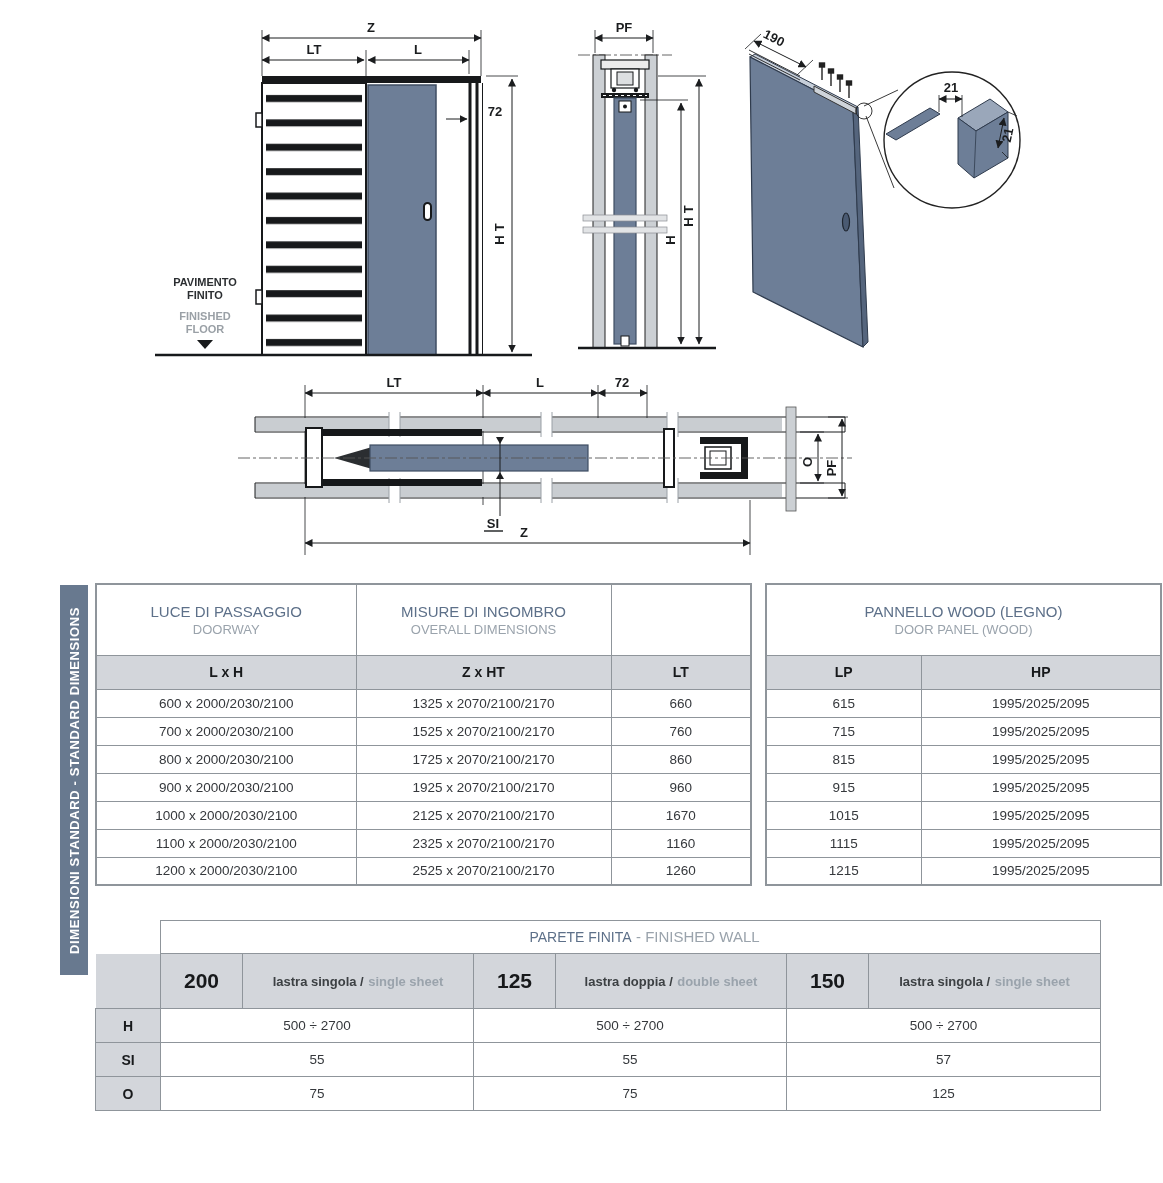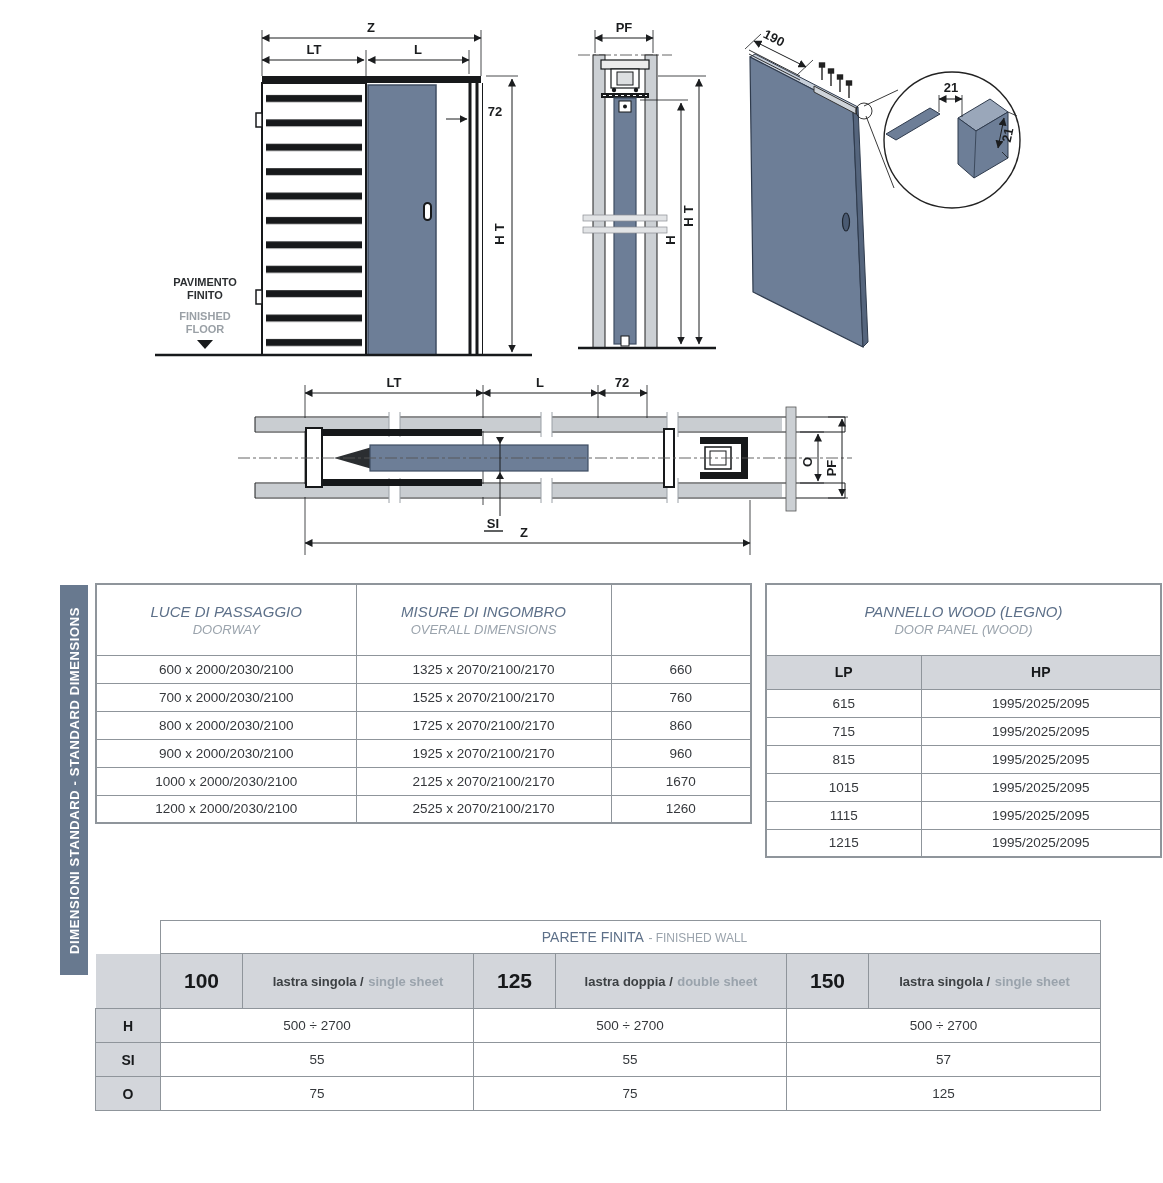--- a/index.html
+++ b/index.html
@@ -18,30 +18,30 @@
            display:flex;align-items:center;justify-content:center;}
   .sidebar span{writing-mode:vertical-rl;transform:rotate(180deg);color:#fff;font-weight:bold;
                 font-size:13px;letter-spacing:0.6px;white-space:nowrap;}
 
   
   table{border-collapse:collapse;table-layout:fixed;position:absolute;background:#fff;}
   .spec td{border:1px solid #8f959b;text-align:center;vertical-align:middle;padding:0;}
   table.spec{border:2px solid #8f959b;}
   .hdr-it{color:#5d7089;font-size:15px;line-height:19px;}
   .hdr-en{color:#9aa3ac;font-size:13px;line-height:17px;}
-  tr.hd{height:71px;font-style:italic;}
+  tr.hd{height:71px;}
   tr.sub td{background:#d3d6db;font-weight:bold;font-size:14px;color:#17191b;height:33px;}
   tr.r{height:28px;}
   tr.r td{font-size:13.5px;color:#35383c;}
 
   
   .blank{border:none !important;background:#fff;}
   tr.wallhd{height:33px;}
   .wall-title-it{color:#5d7089;font-size:14px;padding-left:28px;}
-  .wall-title-en{color:#9aa3ac;font-size:12px;}
+  .wall-title-en{color:#9aa3ac;font-size:15px;}
   tr.variant{height:55px;}
   tr.variant td{background:#d3d6db;}
   .vsize{font-size:21px;font-weight:bold;color:#17191b;}
   .vt-it{font-size:13px;font-weight:bold;color:#3c4043;}
   .vt-en{font-size:13px;color:#9aa3ac;font-weight:bold;}
   tr.wr{height:34px;}
   tr.wr td{font-size:13.5px;color:#35383c;}
   tr.wr td.lbl{background:#d3d6db;font-weight:bold;font-size:14px;color:#17191b;}
 
   .notes{position:absolute;left:95px;top:1128px;font-size:15px;line-height:23px;}
@@ -286,20 +286,25 @@
       <td>
         <div class="hdr-it">LUCE DI PASSAGGIO</div>
         <div class="hdr-en">DOORWAY</div>
       </td>
       <td>
         <div class="hdr-it">MISURE DI INGOMBRO</div>
         <div class="hdr-en">OVERALL DIMENSIONS</div>
       </td>
       <td></td>
     </tr>
+    <tr class="sub">
+      <td>L x H</td>
+      <td>Z x HT</td>
+      <td>LT</td>
+    </tr>
     <tr class="r">
           <td>600 x 2000/2030/2100</td>
           <td>1325 x 2070/2100/2170</td>
           <td>660</td>
         </tr>
     <tr class="r">
           <td>700 x 2000/2030/2100</td>
           <td>1525 x 2070/2100/2170</td>
           <td>760</td>
         </tr>
@@ -310,20 +315,25 @@
         </tr>
     <tr class="r">
           <td>900 x 2000/2030/2100</td>
           <td>1925 x 2070/2100/2170</td>
           <td>960</td>
         </tr>
     <tr class="r">
           <td>1000 x 2000/2030/2100</td>
           <td>2125 x 2070/2100/2170</td>
           <td>1670</td>
+        </tr>
+    <tr class="r">
+          <td>1100 x 2000/2030/2100</td>
+          <td>2325 x 2070/2100/2170</td>
+          <td>1160</td>
         </tr>
     <tr class="r">
           <td>1200 x 2000/2030/2100</td>
           <td>2525 x 2070/2100/2170</td>
           <td>1260</td>
         </tr>
   </tbody>
     </table>
 
   
@@ -346,20 +356,24 @@
     <tr class="r">
           <td>615</td>
           <td>1995/2025/2095</td>
         </tr>
     <tr class="r">
           <td>715</td>
           <td>1995/2025/2095</td>
         </tr>
     <tr class="r">
           <td>815</td>
+          <td>1995/2025/2095</td>
+        </tr>
+    <tr class="r">
+          <td>915</td>
           <td>1995/2025/2095</td>
         </tr>
     <tr class="r">
           <td>1015</td>
           <td>1995/2025/2095</td>
         </tr>
     <tr class="r">
           <td>1115</td>
           <td>1995/2025/2095</td>
         </tr>
@@ -384,21 +398,21 @@
     <tbody>
         <tr class="wallhd">
       <td class="blank"></td>
       <td colspan="6">
         <span class="wall-title-it">PARETE FINITA</span>
         <span class="wall-title-en">- FINISHED WALL</span>
       </td>
     </tr>
     <tr class="variant">
       <td class="blank"></td>
-      <td><span class="vsize">100</span></td>
+      <td><span class="vsize">200</span></td>
       <td><span class="vt-it">lastra singola /</span> <span class="vt-en">single sheet</span></td>
       <td><span class="vsize">125</span></td>
       <td><span class="vt-it">lastra doppia /</span> <span class="vt-en">double sheet</span></td>
       <td><span class="vsize">150</span></td>
       <td><span class="vt-it">lastra singola /</span> <span class="vt-en">single sheet</span></td>
     </tr>
     <tr class="wr">
       <td class="lbl">H</td>
       <td colspan="2">500 ÷ 2700</td>
       <td colspan="2">500 ÷ 2700</td>

